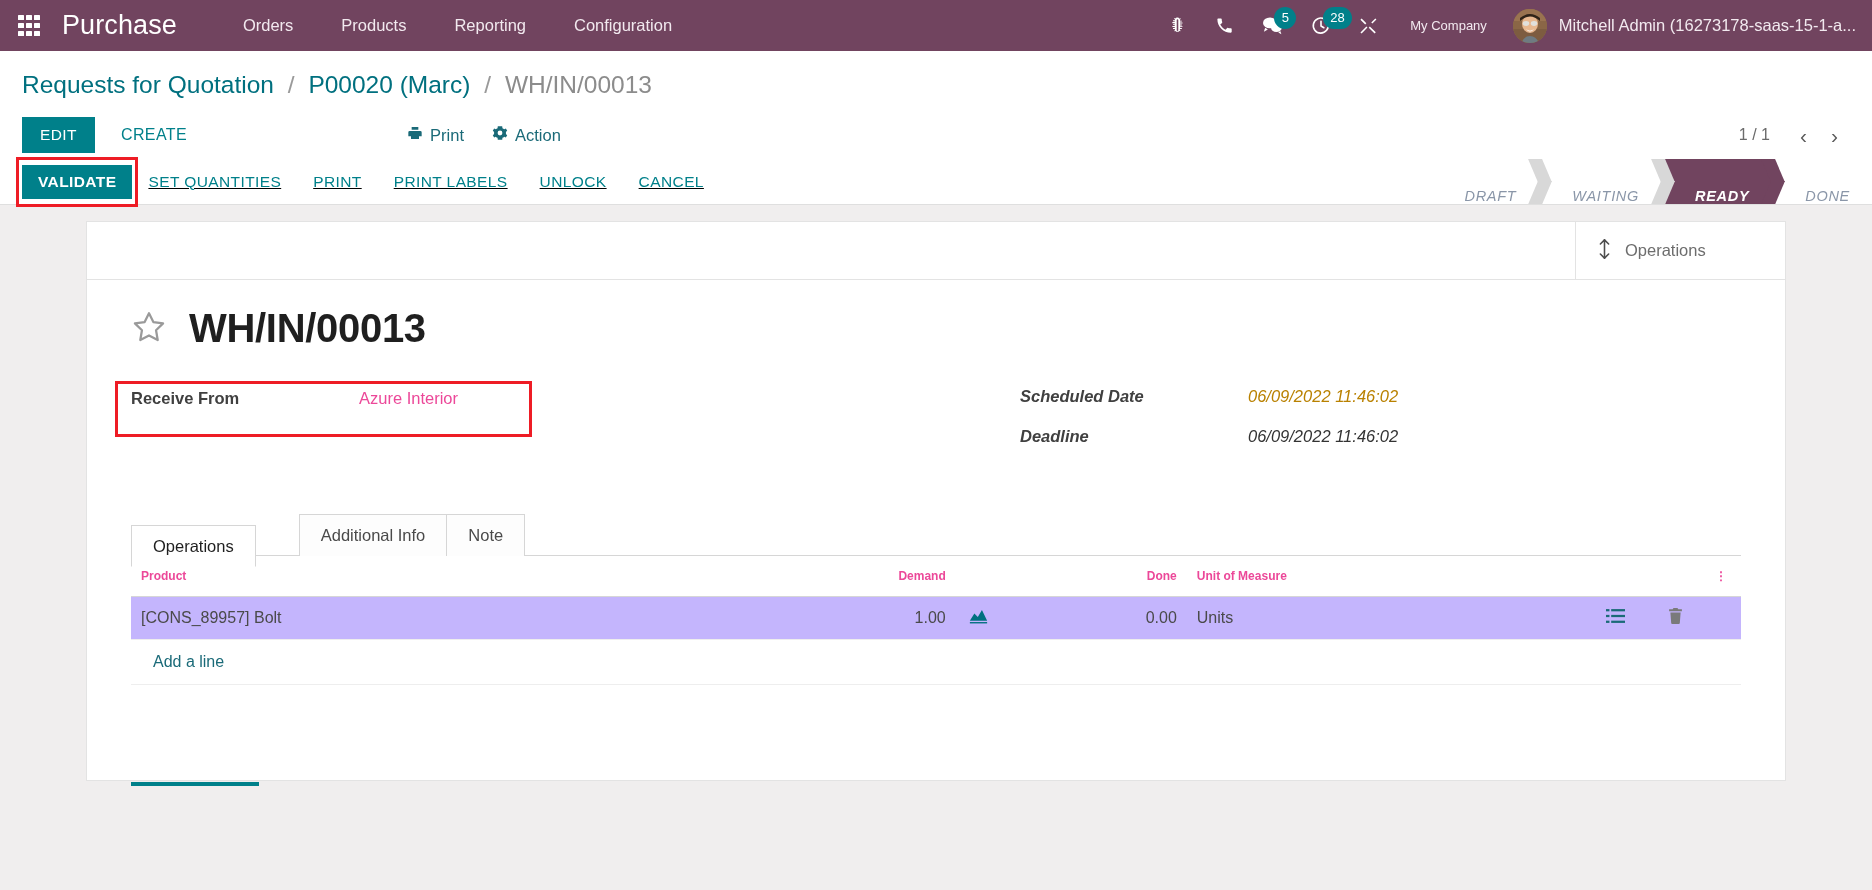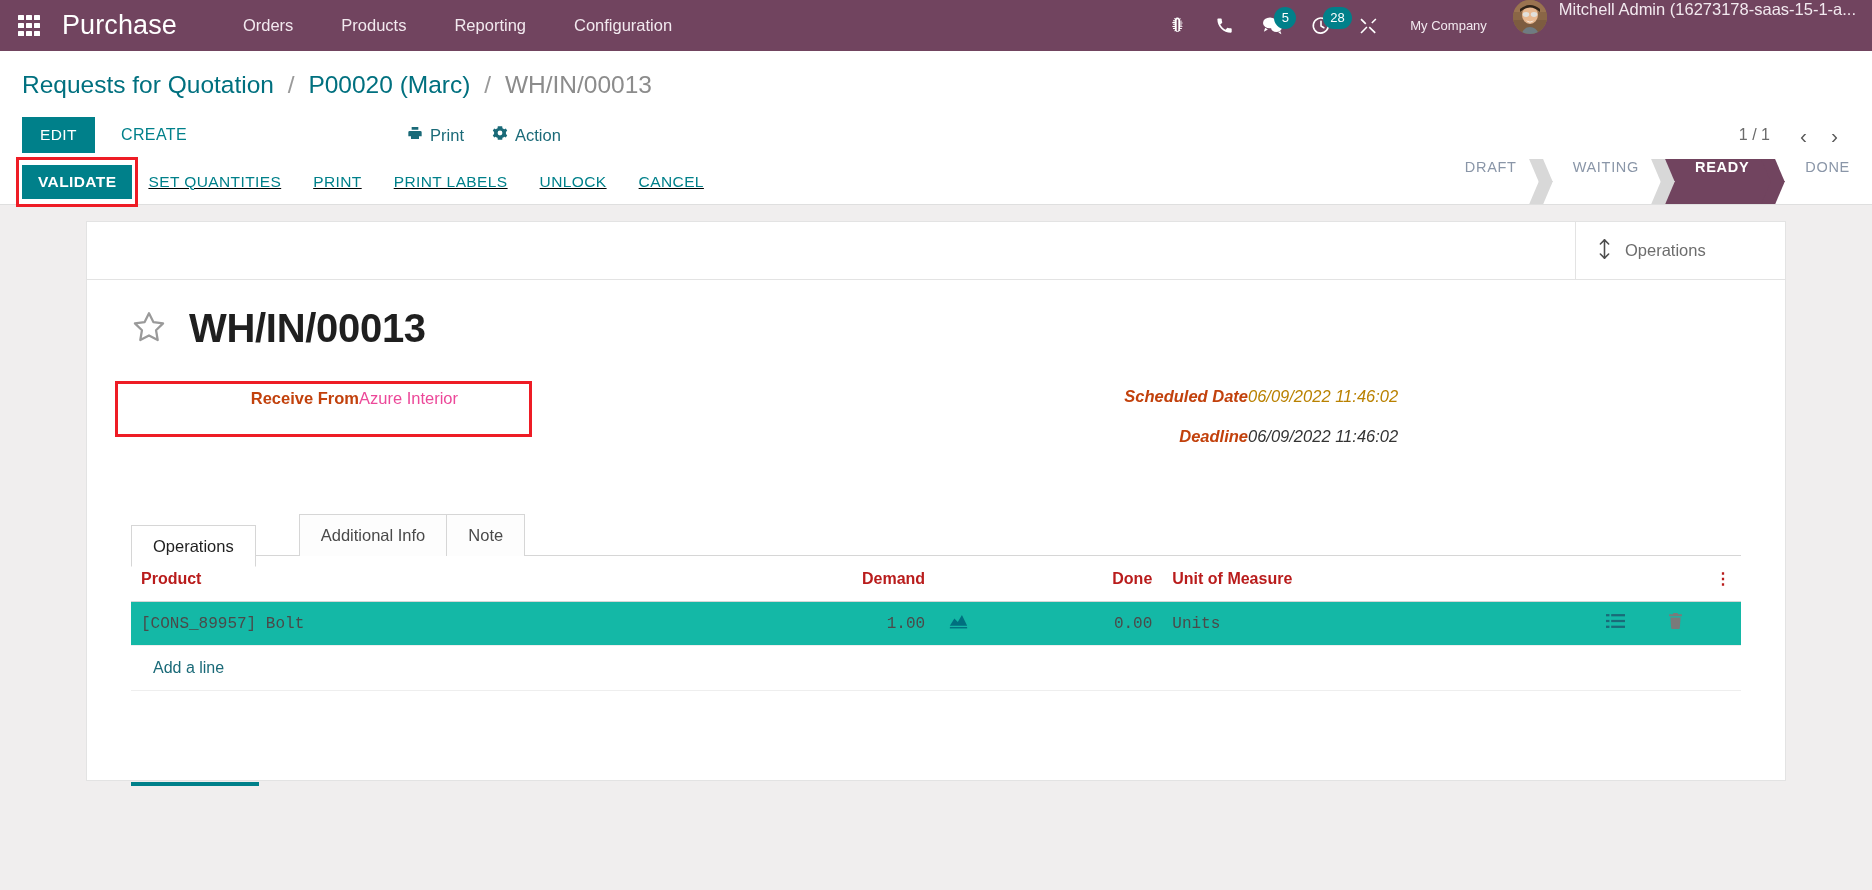--- a/index.html
+++ b/index.html
@@ -79,21 +79,21 @@
     font-weight: 400;
   }
   .company-name {
     font-size: 13px;
     color: #f2e9ef;
     padding: 0 18px;
     white-space: nowrap;
     cursor: pointer;
   }
   .user-menu {
-    display: flex; 
+    display: flex; align-items: center;
     padding: 0 10px 0 8px;
     cursor: pointer;
     height: 100%;
   }
   .avatar {
     width: 34px; height: 34px;
     border-radius: 50%;
     overflow: hidden;
     margin-right: 12px;
     flex: 0 0 34px;
@@ -225,28 +225,29 @@
   
   .statuses {
     margin-left: auto;
     display: flex;
     align-items: stretch;
     height: 100%;
   }
   .status {
     position: relative;
     display: flex;
-    align-items: flex-start;
+    align-items: flex-end;
     padding: 0 22px 0 34px;
     font-size: 14.5px;
     letter-spacing: .7px;
     color: #8a96a8;
     background: #ffffff;
     white-space: nowrap;
     cursor: pointer;
+    font-style: italic;
   }
   .status::before, .status::after {
     content: "";
     position: absolute;
     left: 0;
     width: 14px;
     height: 52%;
     background: #d8d8d8;
   }
   .status::before { top: 0; transform: skewX(23deg); transform-origin: bottom left; }
@@ -311,25 +312,24 @@
   .col-right { padding-left: 84px; font-style: italic; }
   .field-row {
     display: flex;
     align-items: baseline;
     margin-bottom: 13px;
     min-height: 27px;
   }
   .field-label {
     font-size: 16.5px;
     font-weight: 700;
-    color: #c2410c;
+    color: #404040;
     width: 228px;
     flex: 0 0 228px;
     white-space: nowrap;
-    text-align: right;
   }
   .field-value {
     font-size: 16.5px;
     color: #1a6a78;
     white-space: nowrap;
   }
   .field-value.plain { color: #333333; }
   .field-value.warn { color: #b98100; }
   .field-value.link { color: #ec4899; cursor: pointer; }
 
@@ -361,37 +361,37 @@
     color: #1f1f1f;
     background: #ffffff;
     border-color: #d6d6d6;
     border-bottom: 1px solid #ffffff;
   }
   .tab-wrap { position: relative; }
   .redbox.tab { top: -5px; left: -5px; right: -5px; bottom: -2px; }
 
   table.lines { width: 100%; border-collapse: collapse; }
   table.lines th {
-    font-size: 16px;
+    font-size: 12px;
     font-weight: 700;
-    color: #b91c1c;
+    color: #ec4899;
     text-align: left;
     padding: 13px 10px;
     border-bottom: 1px solid #d6d6d6;
     white-space: nowrap;
   }
   table.lines th.num, table.lines td.num { text-align: right; }
   table.lines td {
     font-size: 16px;
     color: #4a4a4a;
     padding: 11px 10px;
     border-bottom: 1px solid #eeeeee;
     white-space: nowrap;
   }
-  table.lines tr.line-row { background: #14b8a6; font-family: Liberation Mono, monospace; }
+  table.lines tr.line-row { background: #c4b5fd; }
   td.prod { color: #3c3c3c; padding-left: 22px; }
   th.prod-h { padding-left: 22px; }
   .icon-cell { width: 40px; text-align: center; }
   .add-line {
     font-size: 16px;
     color: #1a6a78;
     padding: 13px 22px;
     cursor: pointer;
     display: inline-block;
   }

